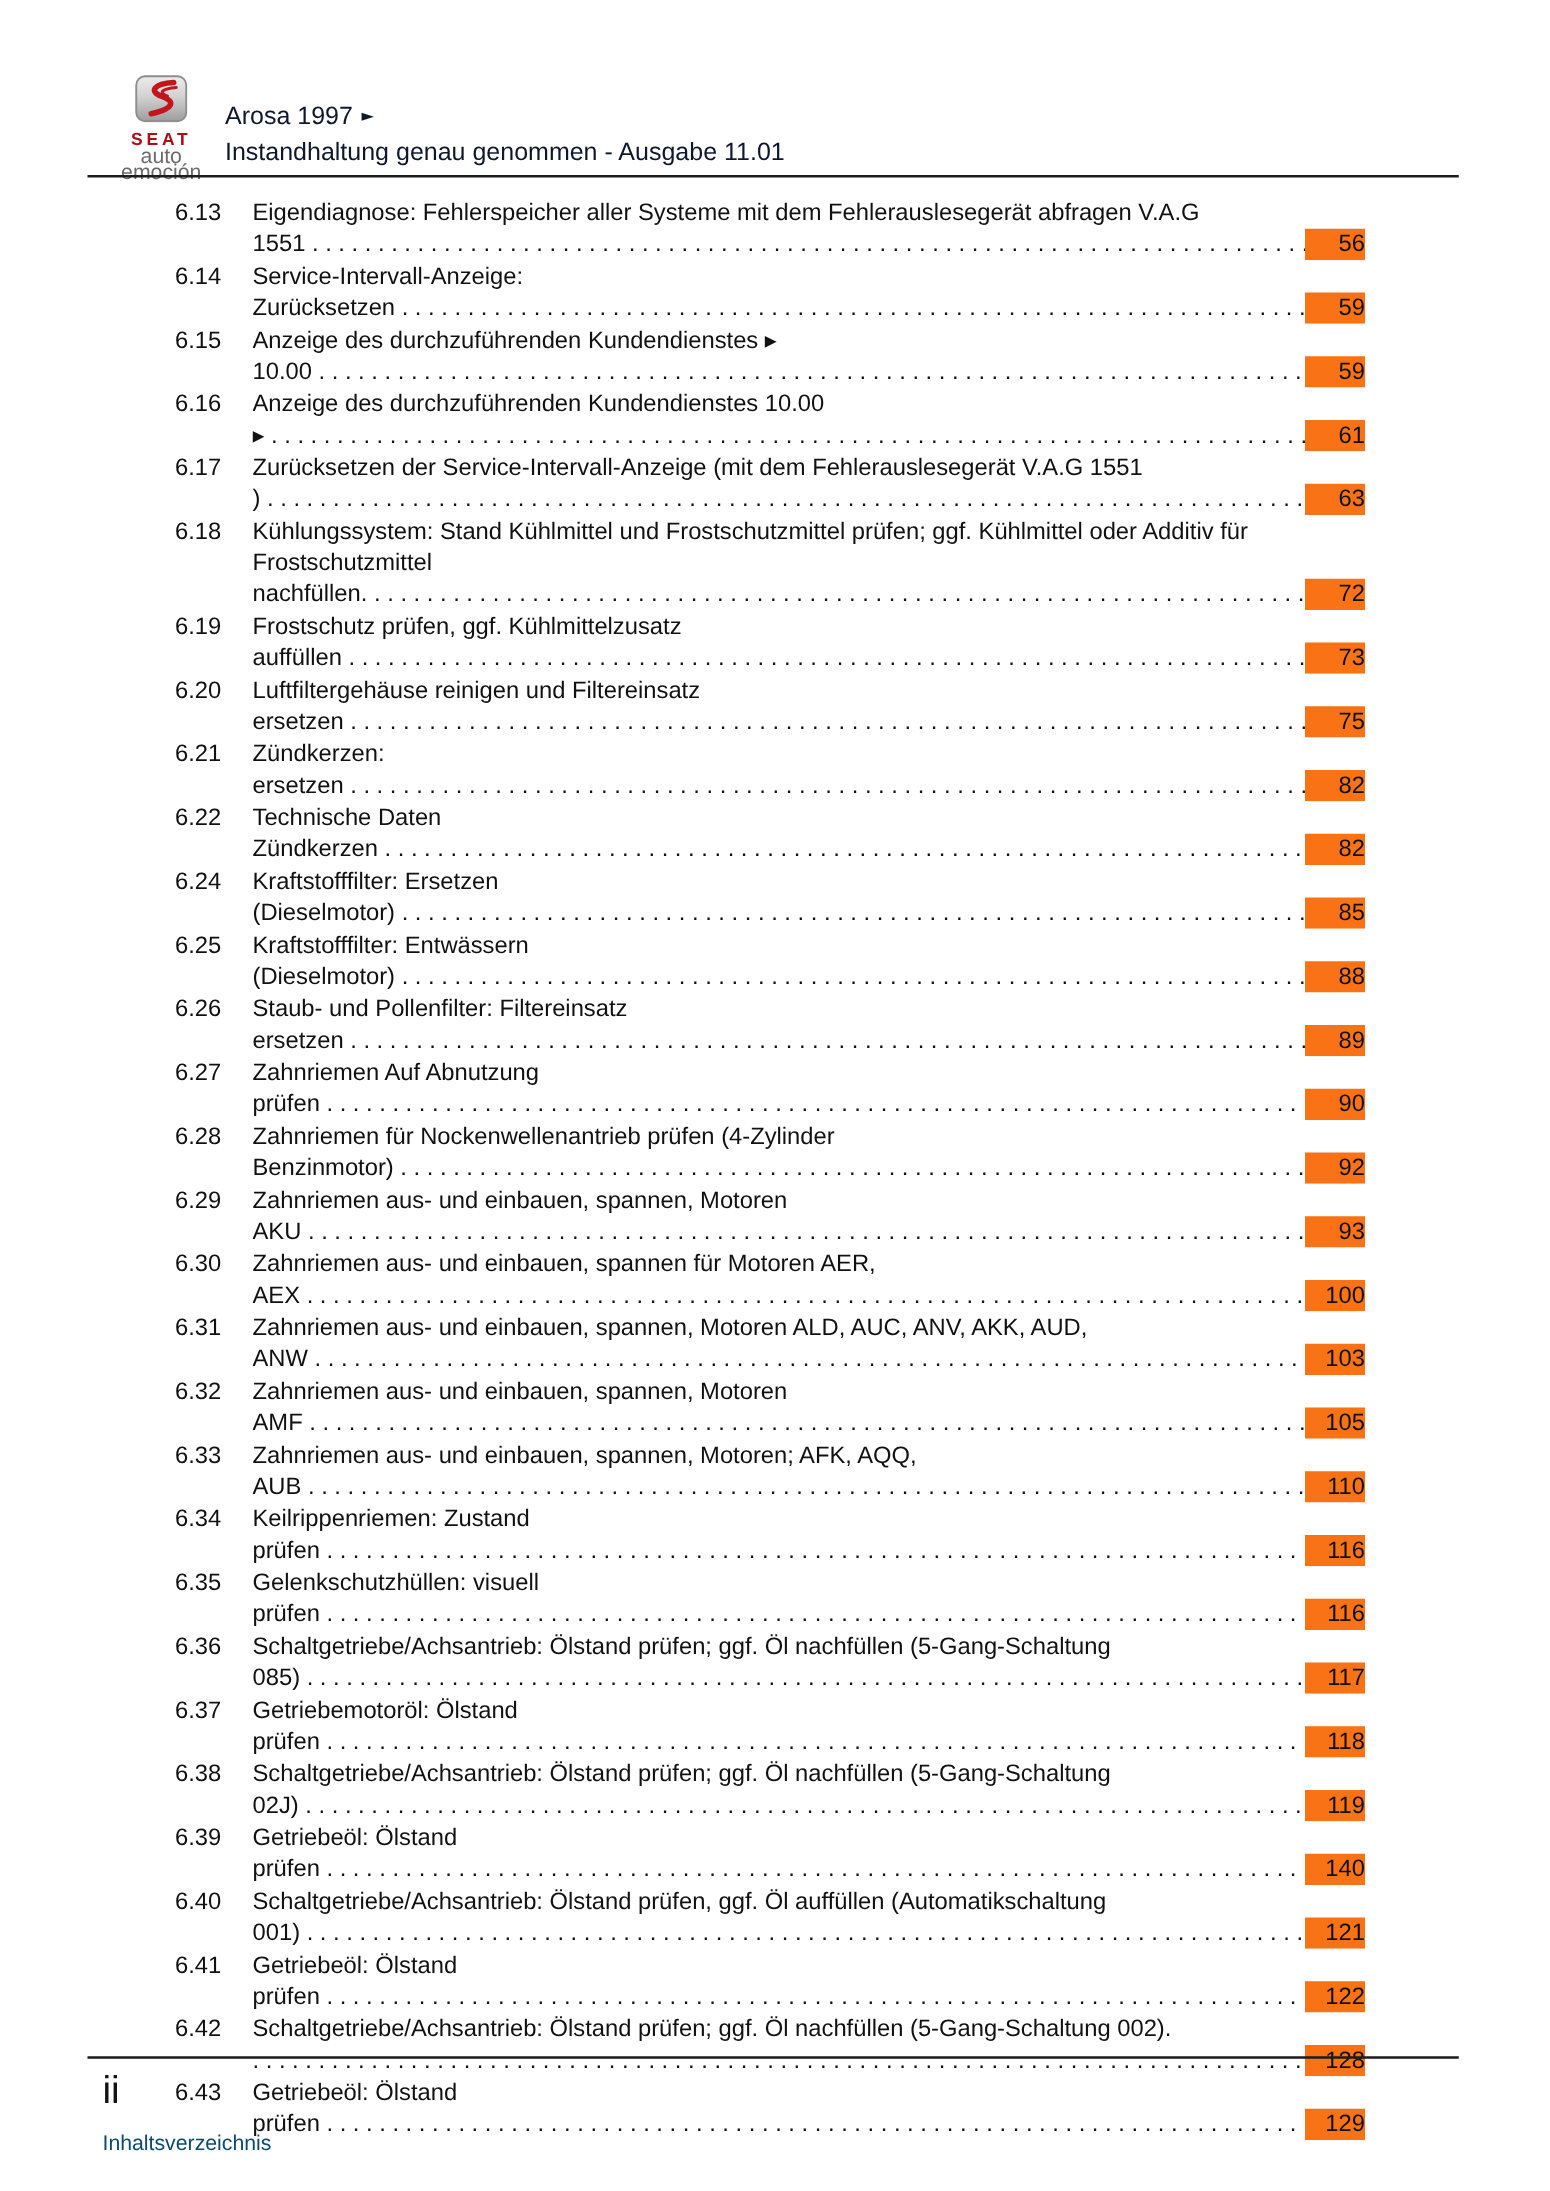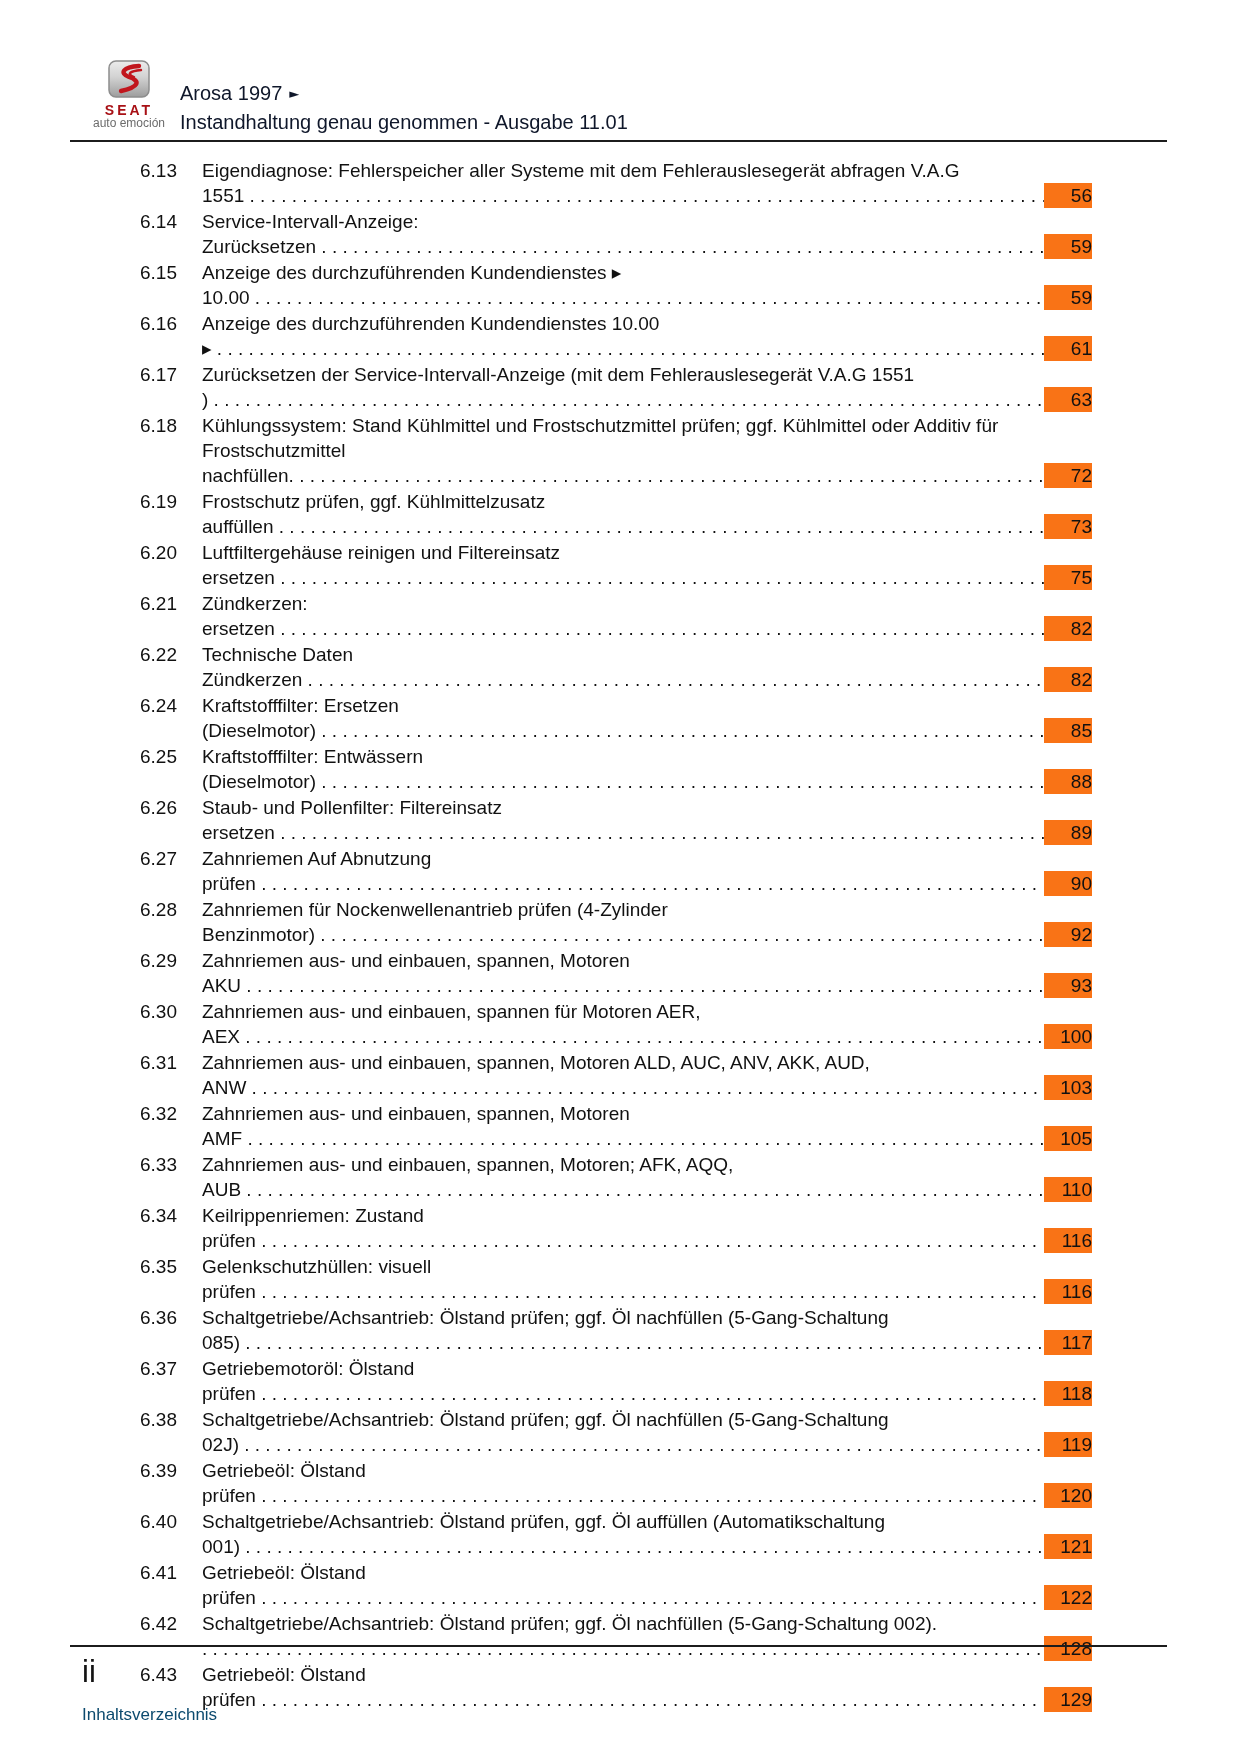--- a/index.html
+++ b/index.html
@@ -26,21 +26,21 @@
   .brand-name {
     color: #a81015;
     font-weight: bold;
     font-size: 14px;
     letter-spacing: 3px;
     line-height: 14px;
     margin-top: 1px;
   }
   .brand-tagline {
     color: #6b6b6b;
-    font-size: 12px;
+    font-size: 17px;
     line-height: 13px;
   }
   .header-text {
     position: absolute;
     left: 180px;
     top: 80px;
     font-size: 20px;
     line-height: 27px;
     color: #0f172a;
   }
@@ -251,21 +251,21 @@
       <div class="toc-row">
         <span class="toc-num">6.37</span>
         <div class="toc-body"><span class="toc-txt">Getriebemotoröl: Ölstand prüfen</span><span class="toc-page">118</span></div>
       </div>
       <div class="toc-row">
         <span class="toc-num">6.38</span>
         <div class="toc-body"><span class="toc-txt">Schaltgetriebe/Achsantrieb: Ölstand prüfen; ggf. Öl nachfüllen (5-Gang-Schaltung 02J)</span><span class="toc-page">119</span></div>
       </div>
       <div class="toc-row">
         <span class="toc-num">6.39</span>
-        <div class="toc-body"><span class="toc-txt">Getriebeöl: Ölstand prüfen</span><span class="toc-page">120</span></div>
+        <div class="toc-body"><span class="toc-txt">Getriebeöl: Ölstand prüfen</span><span class="toc-page">140</span></div>
       </div>
       <div class="toc-row">
         <span class="toc-num">6.40</span>
         <div class="toc-body"><span class="toc-txt">Schaltgetriebe/Achsantrieb: Ölstand prüfen, ggf. Öl auffüllen (Automatikschaltung 001)</span><span class="toc-page">121</span></div>
       </div>
       <div class="toc-row">
         <span class="toc-num">6.41</span>
         <div class="toc-body"><span class="toc-txt">Getriebeöl: Ölstand prüfen</span><span class="toc-page">122</span></div>
       </div>
       <div class="toc-row nl">

